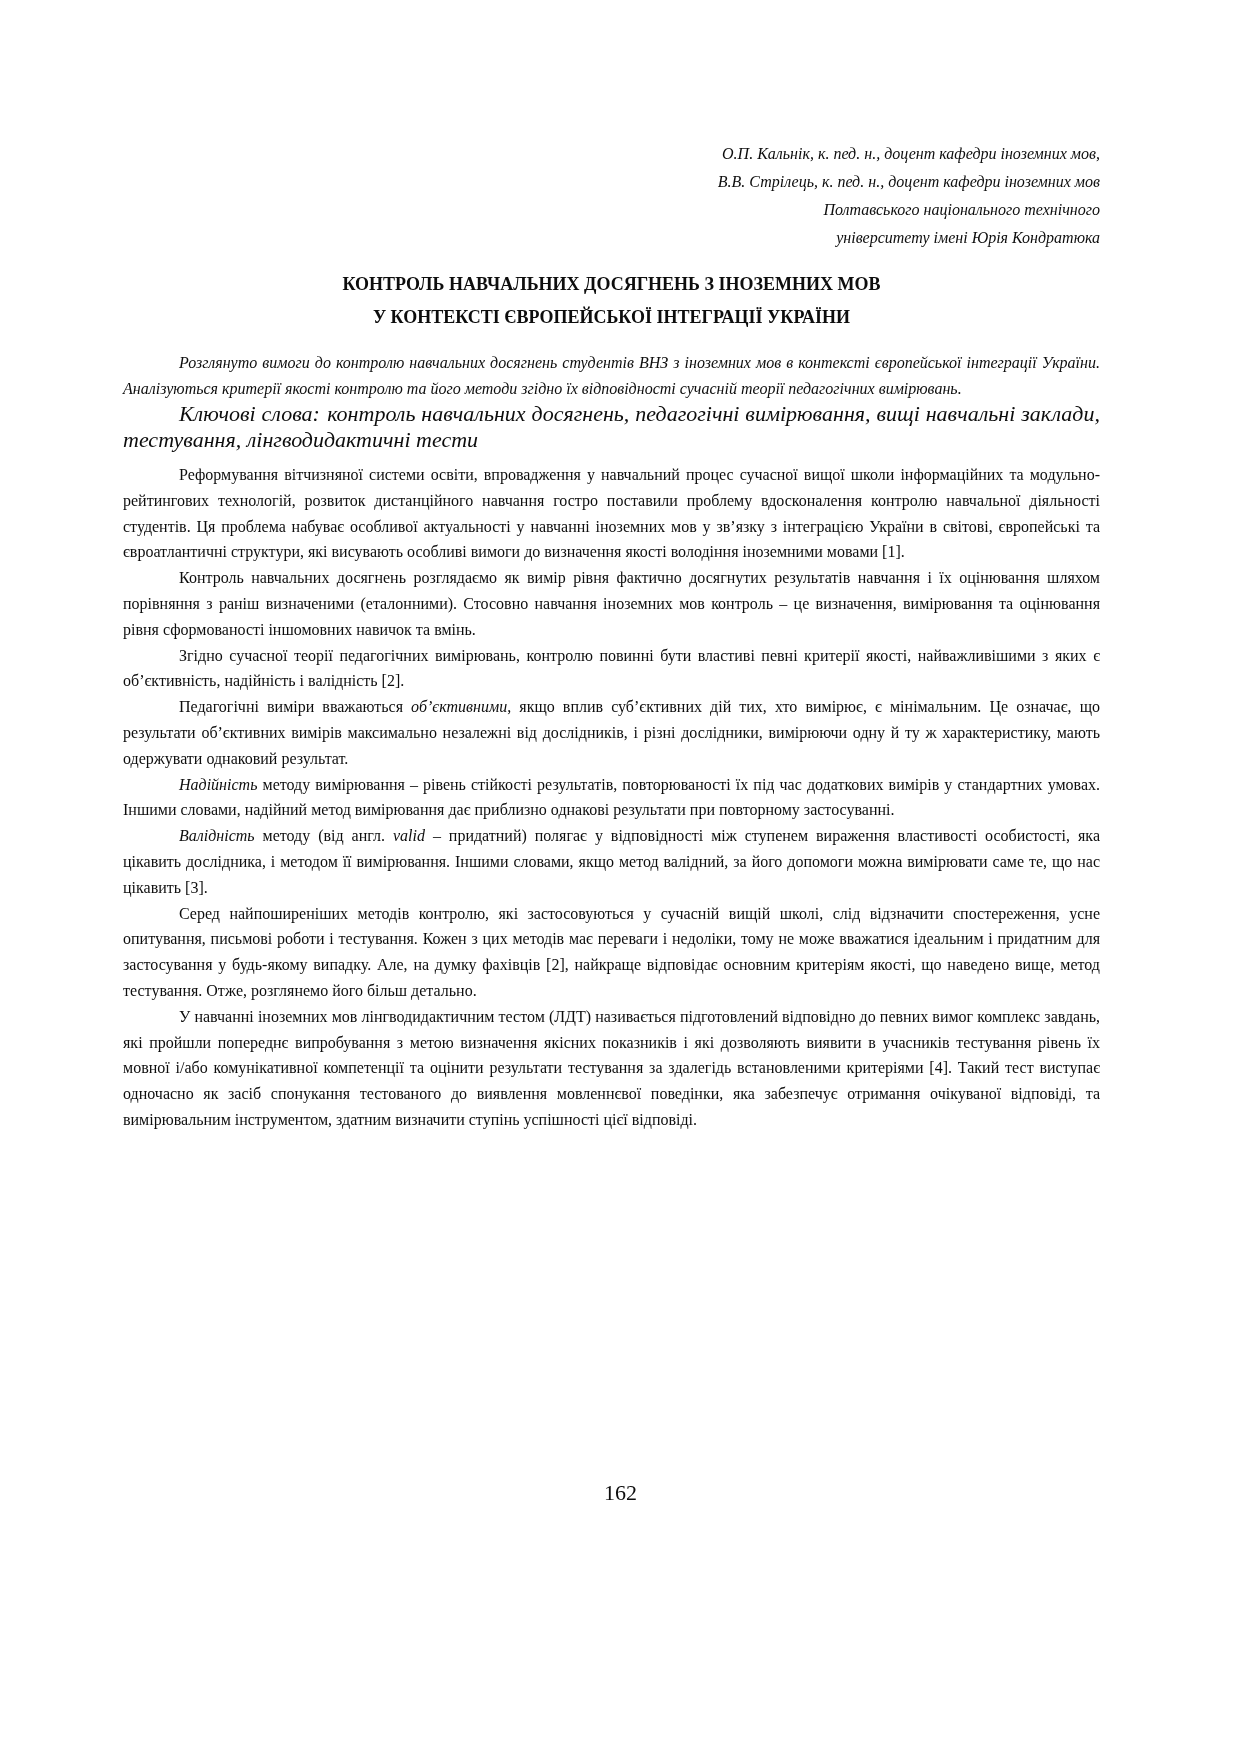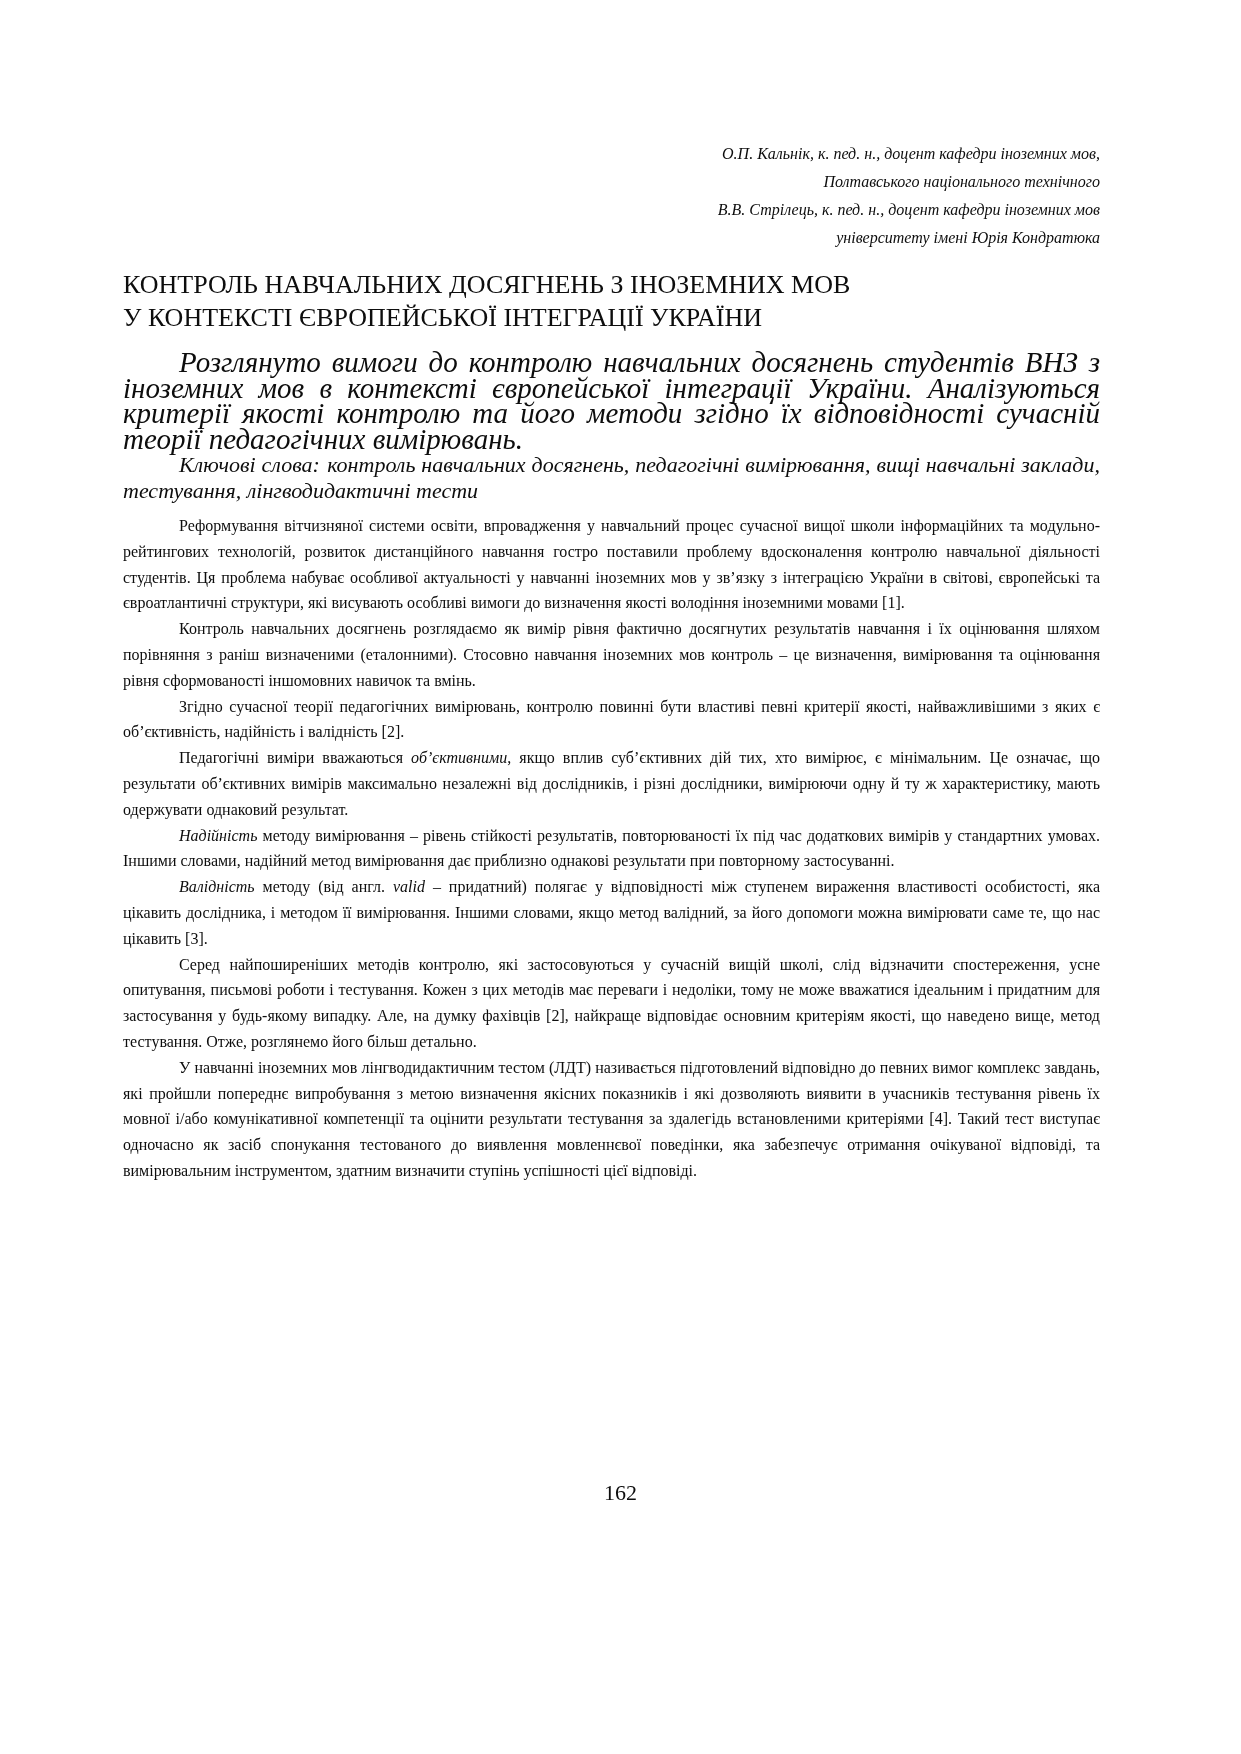--- a/index.html
+++ b/index.html
@@ -28,33 +28,34 @@
     font-style: italic;
     text-align: right;
     font-size: 16px;
     line-height: 28px;
     margin: 0 0 16px 0;
   }
   .author-line {
     display: block;
   }
   .title {
-    font-weight: normal;
-    font-size: 26px;
+    font-weight: bold;
+    text-align: center;
+    font-size: 18px;
     line-height: 33px;
     margin: 0 0 16px 0;
   }
   .title-line {
     display: block;
   }
   .abstract {
     font-style: italic;
     text-align: justify;
     text-indent: 56px;
-    font-size: 29px;
+    font-size: 16px;
     line-height: 25.5px;
     margin: 0;
   }
   .keywords {
     font-style: italic;
     text-align: justify;
     text-indent: 56px;
     font-size: 22px;
     line-height: 25.5px;
     margin: 0 0 10px 0;
@@ -87,22 +88,22 @@
   }
 </style>
 </head>
 <body>
 
 <div class="page">
 
 
   <div class="authors">
       <span class="author-line">О.П. Кальнік, к. пед. н., доцент кафедри іноземних мов,</span>
+      <span class="author-line">В.В. Стрілець, к. пед. н., доцент кафедри іноземних мов</span>
       <span class="author-line">Полтавського національного технічного</span>
-      <span class="author-line">В.В. Стрілець, к. пед. н., доцент кафедри іноземних мов</span>
       <span class="author-line">університету імені Юрія Кондратюка</span>
     </div>
 
   <h1 class="title">
     <span class="title-line">КОНТРОЛЬ НАВЧАЛЬНИХ ДОСЯГНЕНЬ З ІНОЗЕМНИХ МОВ</span>
     <span class="title-line">У КОНТЕКСТІ ЄВРОПЕЙСЬКОЇ ІНТЕГРАЦІЇ УКРАЇНИ</span>
   </h1>
 
   <p class="abstract">Розглянуто вимоги до контролю навчальних досягнень студентів ВНЗ з іноземних мов в контексті європейської інтеграції України. Аналізуються критерії якості контролю та його методи згідно їх відповідності сучасній теорії педагогічних вимірювань.</p>
 

